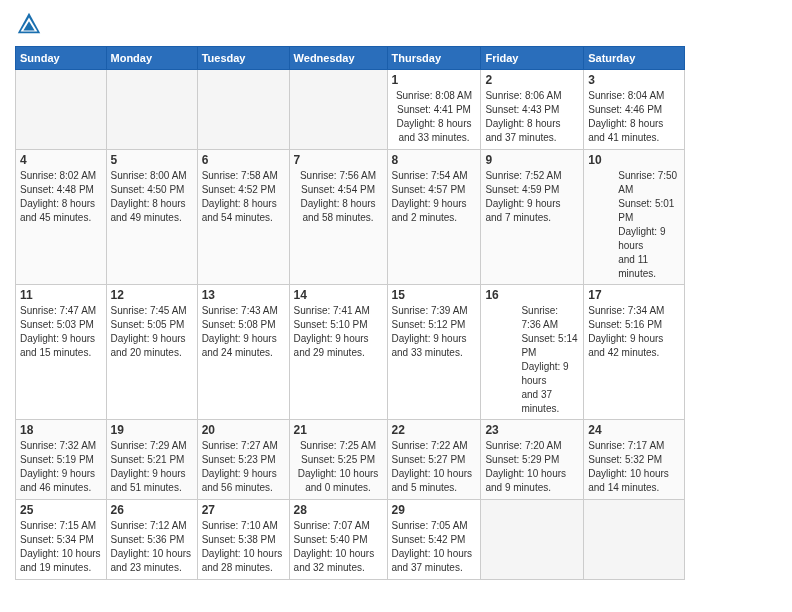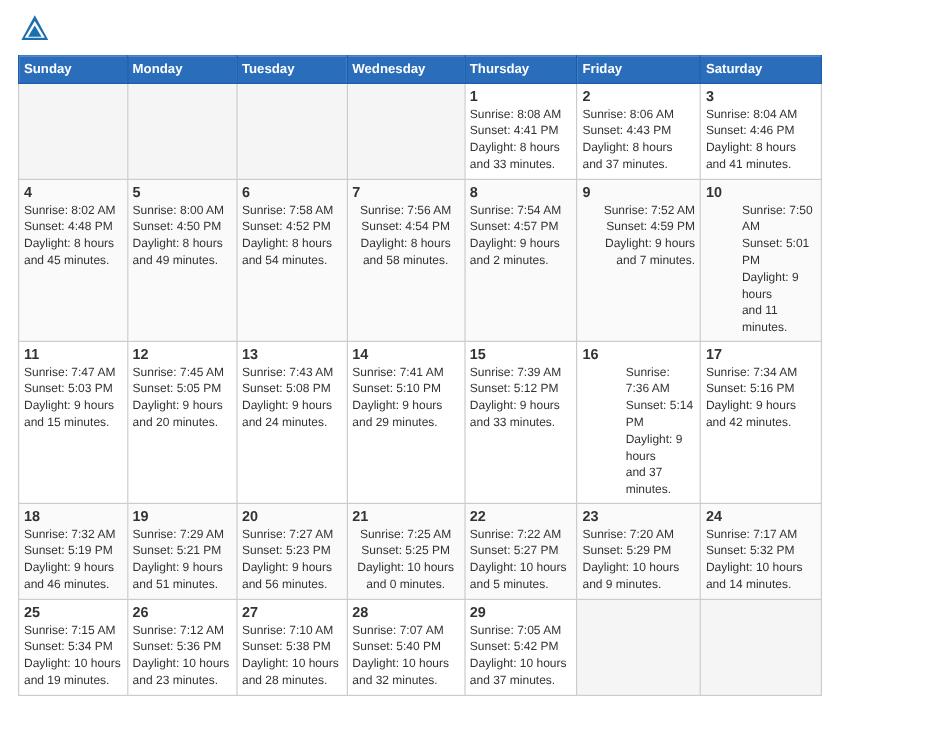--- a/index.html
+++ b/index.html
@@ -136,21 +136,21 @@
         </tr>
     </thead>
     <tbody id="calendar-body">
     <tr>
           <td class="empty-cell"></td>
           <td class="empty-cell"></td>
           <td class="empty-cell"></td>
           <td class="empty-cell"></td>
           <td>
             <div class="day-num">1</div>
-            <div class="day-info" style="white-space: pre-line;">Sunrise: 8:08 AM
+            <div class="day-info" style="white-space: pre-line; text-align: center;">Sunrise: 8:08 AM
 Sunset: 4:41 PM
 Daylight: 8 hours
 and 33 minutes.</div>
           </td>
           <td>
             <div class="day-num">2</div>
             <div class="day-info" style="white-space: pre-line;">Sunrise: 8:06 AM
 Sunset: 4:43 PM
 Daylight: 8 hours
 and 37 minutes.</div>
@@ -194,21 +194,21 @@
           </td>
           <td>
             <div class="day-num">8</div>
             <div class="day-info" style="white-space: pre-line;">Sunrise: 7:54 AM
 Sunset: 4:57 PM
 Daylight: 9 hours
 and 2 minutes.</div>
           </td>
           <td>
             <div class="day-num">9</div>
-            <div class="day-info" style="white-space: pre-line; text-align: right;">Sunrise: 7:52 AM
+            <div class="day-info" style="white-space: pre-line;">Sunrise: 7:52 AM
 Sunset: 4:59 PM
 Daylight: 9 hours
 and 7 minutes.</div>
           </td>
           <td>
             <div class="day-num">10</div>
             <div class="day-info" style="white-space: pre-line; margin-left: 30px;">Sunrise: 7:50 AM
 Sunset: 5:01 PM
 Daylight: 9 hours
 and 11 minutes.</div>

